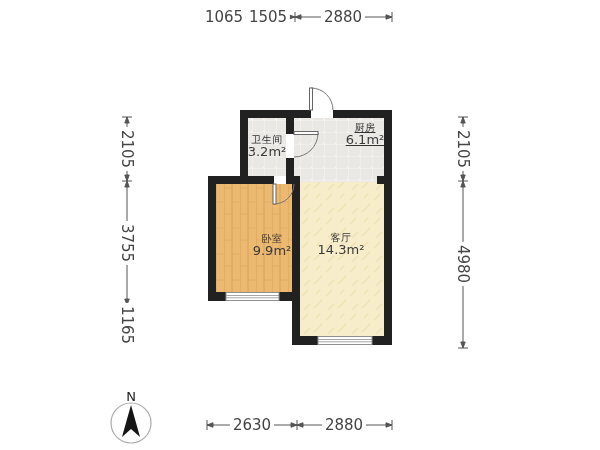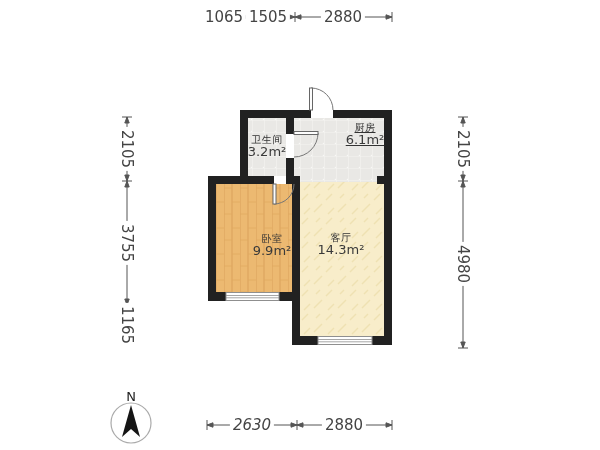--- a/index.html
+++ b/index.html
@@ -150,17 +150,17 @@
   </div>
 
   <span class="dim" style="left:224px;top:17px;">1065</span>
   <span class="dim" style="left:268px;top:17px;">1505</span>
   <span class="dim" style="left:343px;top:17px;">2880</span>
   <span class="dim v" style="left:127px;top:149px;">2105</span>
   <span class="dim v" style="left:127px;top:243px;">3755</span>
   <span class="dim v" style="left:127px;top:325px;">1165</span>
   <span class="dim v" style="left:463px;top:149px;">2105</span>
   <span class="dim v" style="left:463px;top:264px;">4980</span>
-  <span class="dim" style="left:252px;top:425px;font-style:italic;">2630</span>
+  <span class="dim" style="left:252px;top:425px;">2630</span>
   <span class="dim" style="left:344px;top:425px;">2880</span>
 
   <span class="north" style="left:131px;top:396px;">N</span>
 </div>
 
 </body></html>

